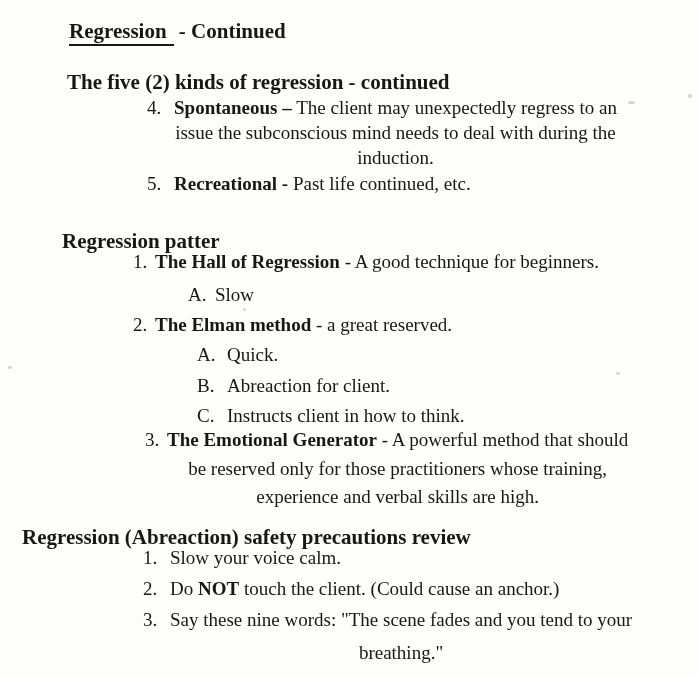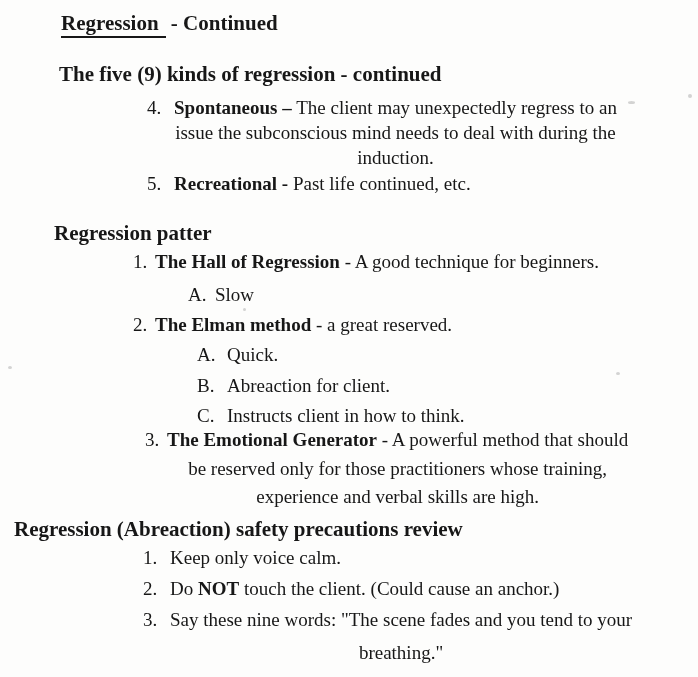--- a/index.html
+++ b/index.html
@@ -11,21 +11,21 @@
     font-family: "Liberation Serif", serif;
     color: #171717;
     overflow: hidden;
   }
   .h1, .h2 {
     position: absolute;
     font-weight: bold;
     font-size: 21px;
     line-height: 26px;
     white-space: pre;
-    margin: 4px;
+    margin: 12px;
   }
   .underlined {
     border-bottom: 2px solid #171717;
     padding-right: 7px;
     padding-bottom: 1px;
   }
   .item {
     position: absolute;
     display: flex;
     align-items: flex-start;
@@ -47,21 +47,21 @@
     opacity: 0.75;
   }
 </style>
 </head>
 <body>
 
 <div class="page">
 
   <h1 class="h1" style="left:57px; top:6px;"><span class="underlined">Regression</span><span> - Continued</span></h1>
 
-  <h2 class="h2" style="left:55px; top:57px;">The five (9) kinds of regression - continued</h2>
+  <h2 class="h2" style="left:55px; top:57px;">The five (2) kinds of regression - continued</h2>
 
   <div class="item" style="left:147px; top:95px; width:545px;">
     <span class="num w27">4.</span>
     <span class="txt"><span class="lead">Spontaneous –</span><span> The client may unexpectedly regress to an
 issue the subconscious mind needs to deal with during the
 induction.</span></span>
   </div>
 
   <div class="item" style="left:147px; top:171px; width:545px;">
     <span class="num w27">5.</span>
@@ -104,21 +104,21 @@
     <span class="num w22">3.</span>
     <span class="txt"><span class="lead">The Emotional Generator</span><span> - A powerful method that should
 be reserved only for those practitioners whose training,
 experience and verbal skills are high.</span></span>
   </div>
 
   <h2 class="h2" style="left:10px; top:512px;">Regression (Abreaction) safety precautions review</h2>
 
   <div class="item" style="left:143px; top:545px; width:548px;">
     <span class="num w27">1.</span>
-    <span class="txt">Keep only voice calm.</span>
+    <span class="txt">Slow your voice calm.</span>
   </div>
 
   <div class="item" style="left:143px; top:576px; width:548px;">
     <span class="num w27">2.</span>
     <span class="txt"><span>Do </span><span class="lead">NOT</span><span> touch the client. (Could cause an anchor.)</span></span>
   </div>
 
   <div class="item lh-xwide" style="left:143px; top:603px; width:548px;">
     <span class="num w27">3.</span>
     <span class="txt">Say these nine words: "The scene fades and you tend to your

